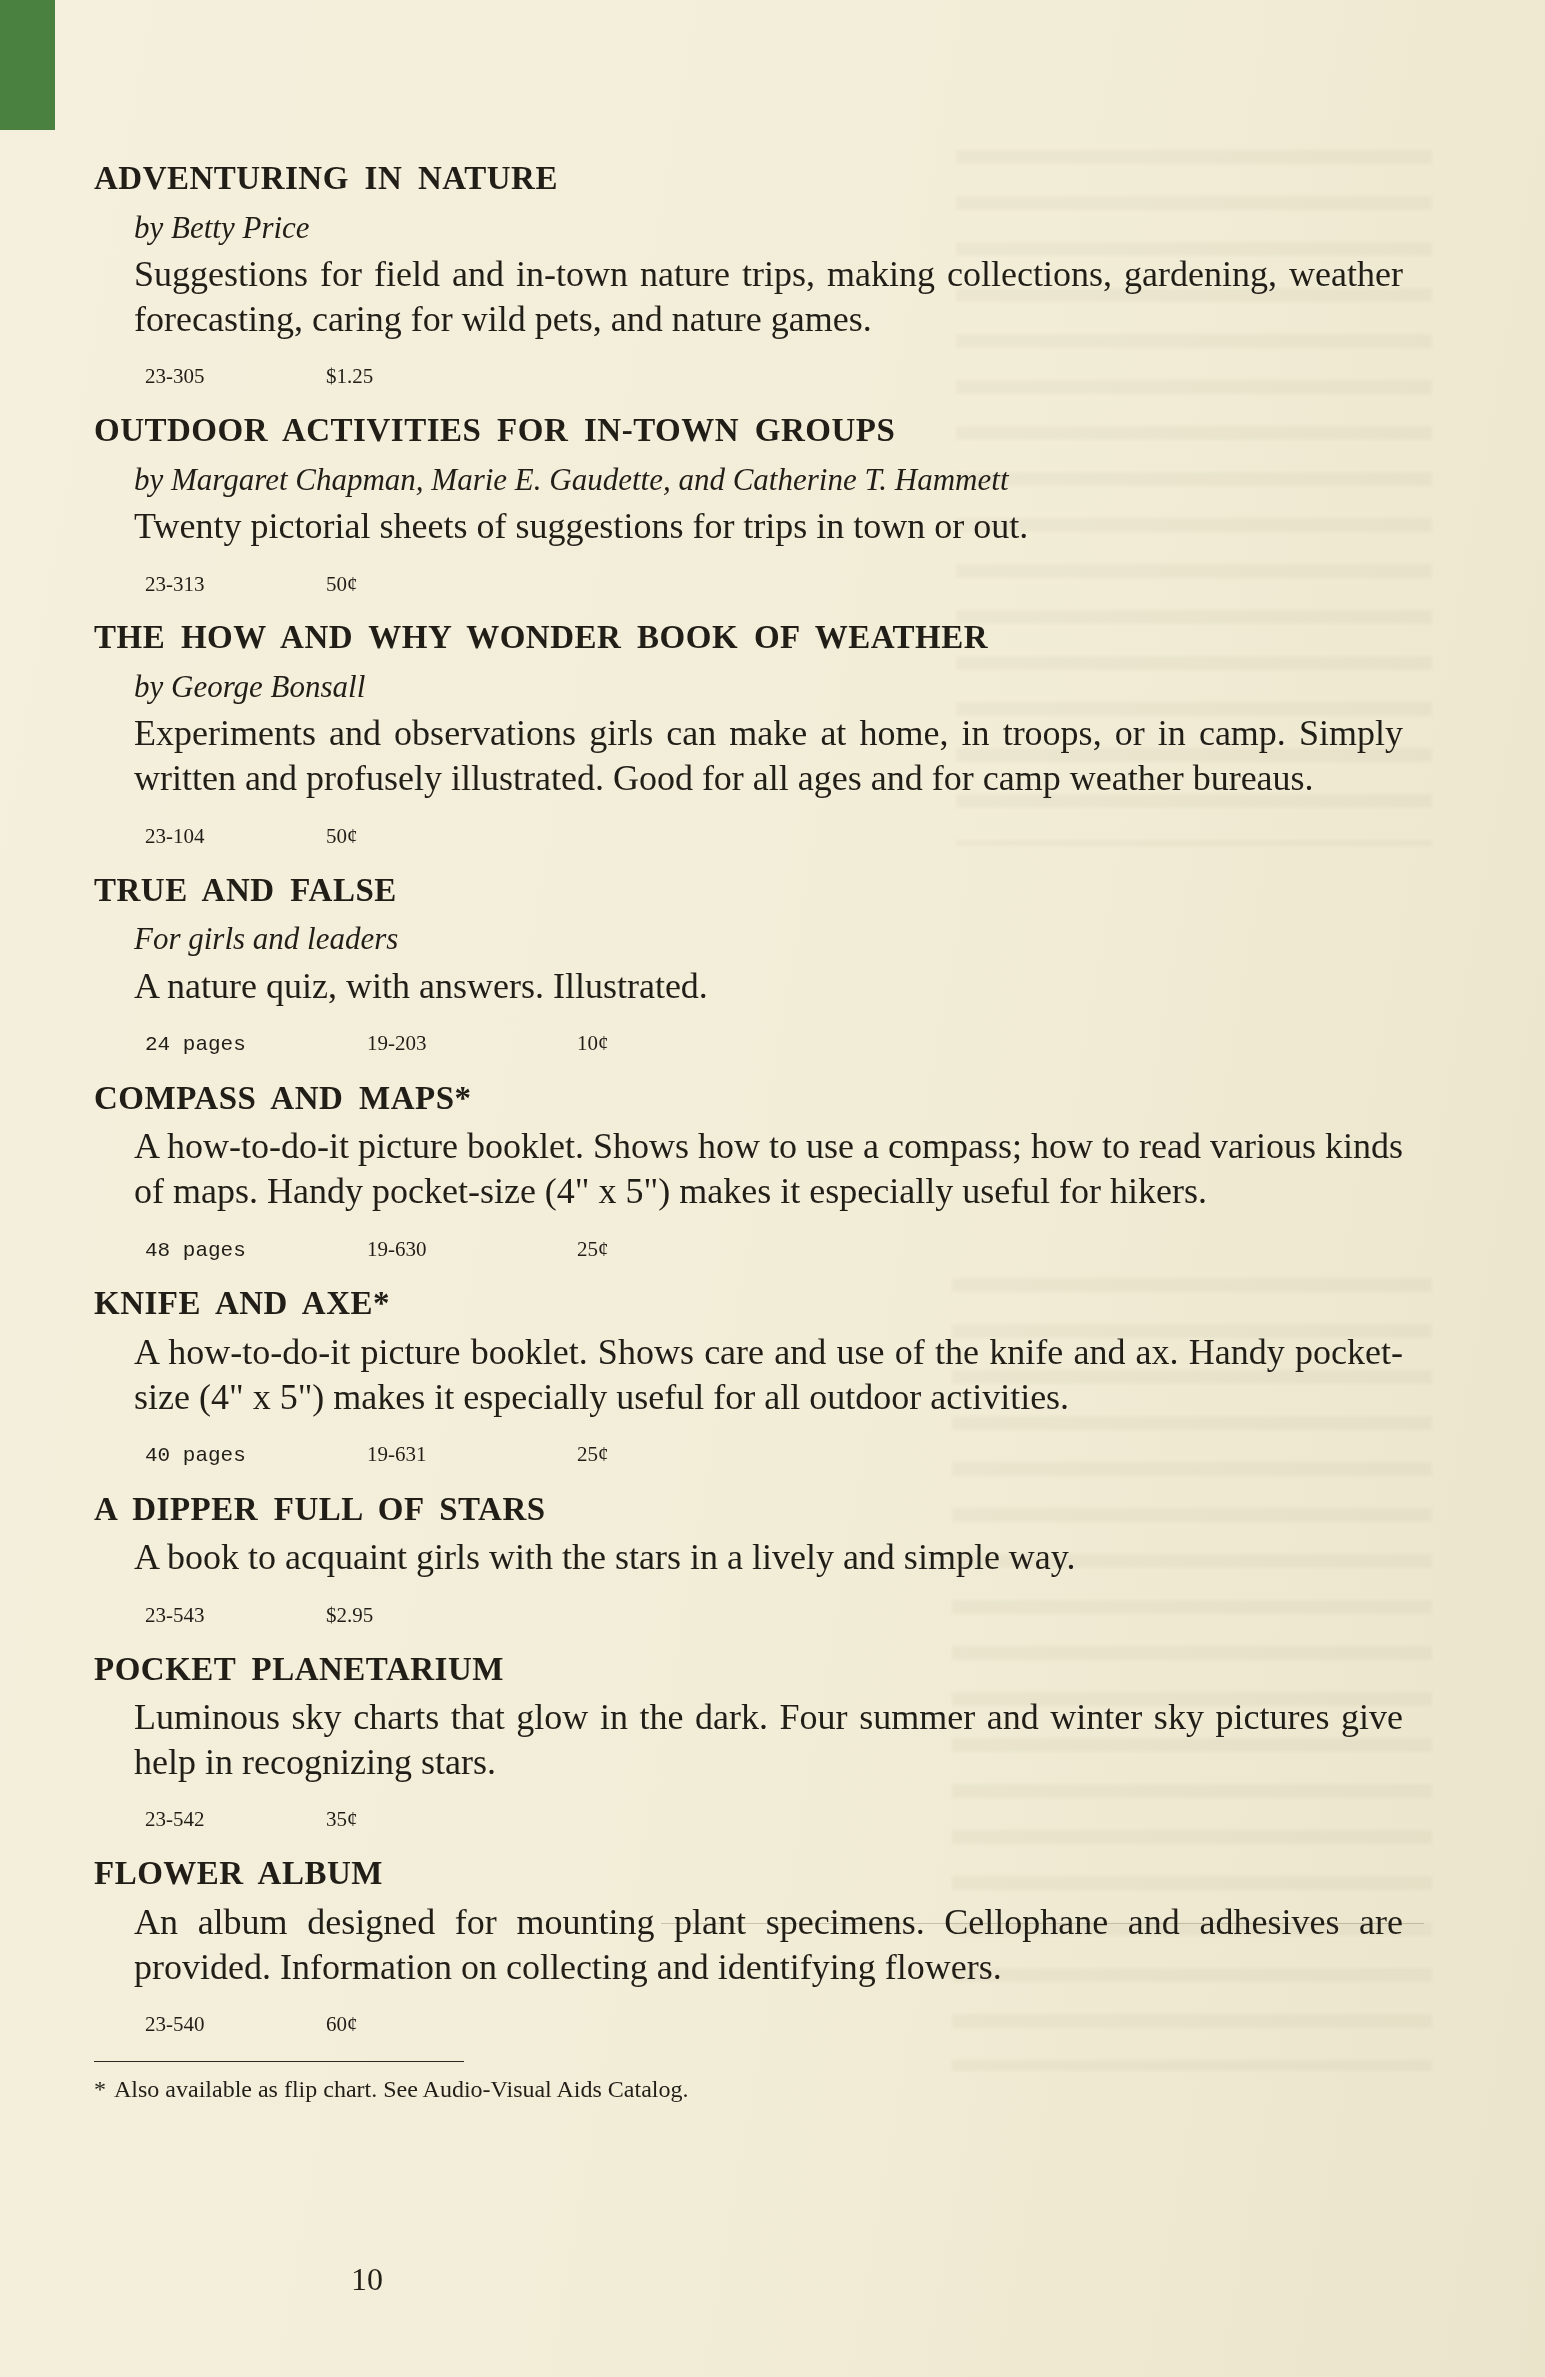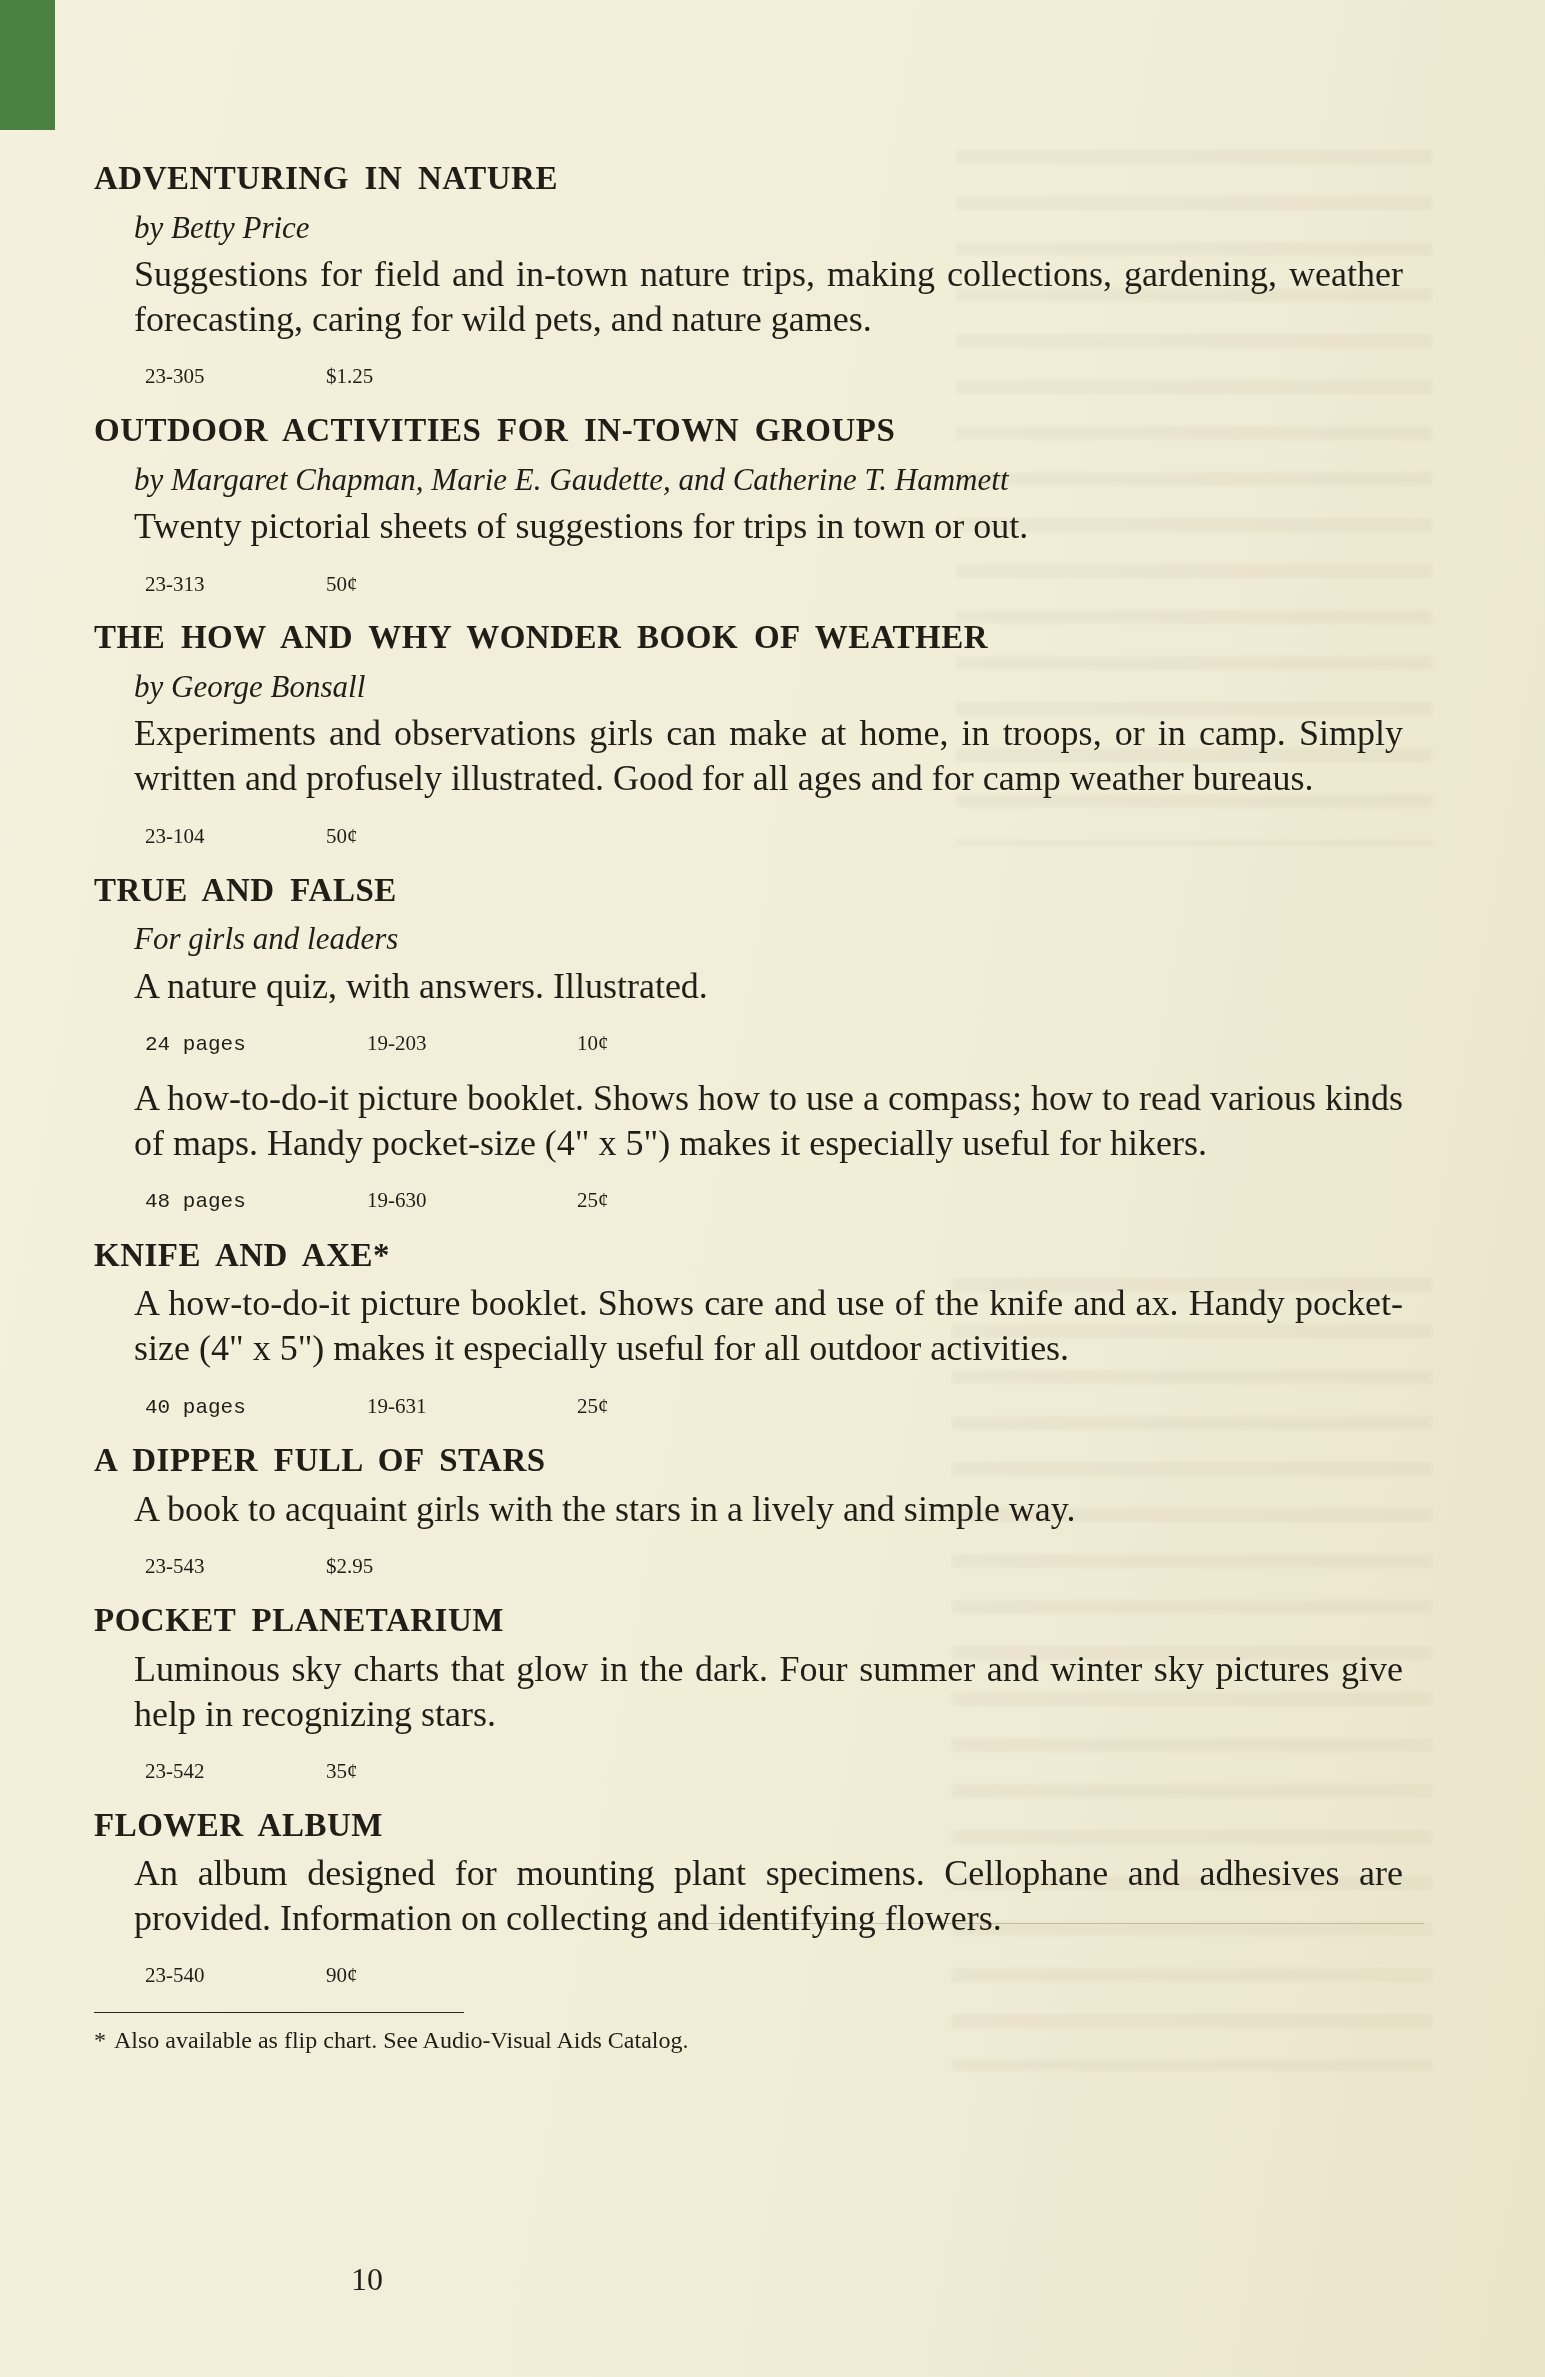--- a/index.html
+++ b/index.html
@@ -142,20 +142,21 @@
   <section class="entry">
     <h2 class="title">TRUE AND FALSE</h2>
     <p class="byline">For girls and leaders</p>
     <p class="desc">A nature quiz, with answers. Illustrated.</p>
     <p class="meta">
       <span class="pages">24 pages</span><span class="code">19-203</span><span class="price">10¢</span>
     </p>
   </section>
 
   <section class="entry">
+    <h2 class="title">COMPASS AND MAPS*</h2>
 
     <p class="desc">A how-to-do-it picture booklet. Shows how to use a compass; how to read various kinds of maps. Handy pocket-size (4" x 5") makes it especially useful for hikers.</p>
     <p class="meta">
       <span class="pages">48 pages</span><span class="code">19-630</span><span class="price">25¢</span>
     </p>
   </section>
 
   <section class="entry">
     <h2 class="title">KNIFE AND AXE*</h2>
 
@@ -181,21 +182,21 @@
     <p class="meta">
       <span class="code solo">23-542</span><span class="price">35¢</span>
     </p>
   </section>
 
   <section class="entry">
     <h2 class="title">FLOWER ALBUM</h2>
 
     <p class="desc">An album designed for mounting plant specimens. Cellophane and adhesives are provided. Information on collecting and identifying flowers.</p>
     <p class="meta">
-      <span class="code solo">23-540</span><span class="price">90¢</span>
+      <span class="code solo">23-540</span><span class="price">60¢</span>
     </p>
   </section>
 </div>
 
     <div class="footnote">
       <div class="footnote-rule"></div>
       <span class="footnote-marker">*</span><span>Also available as flip chart. See </span><span class="footnote-italic">Audio-Visual Aids Catalog.</span>
     </div>
   </div>
 

